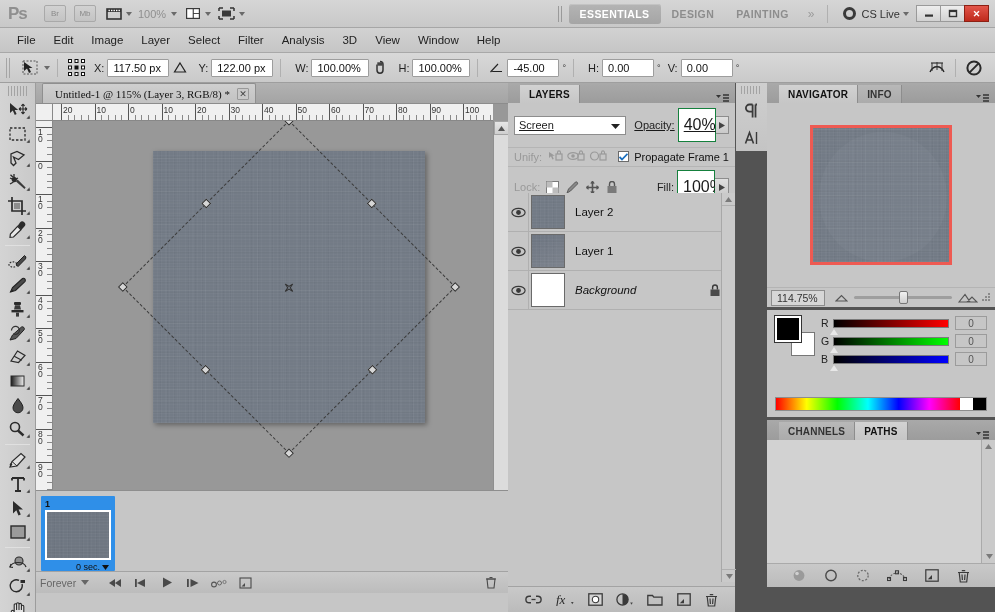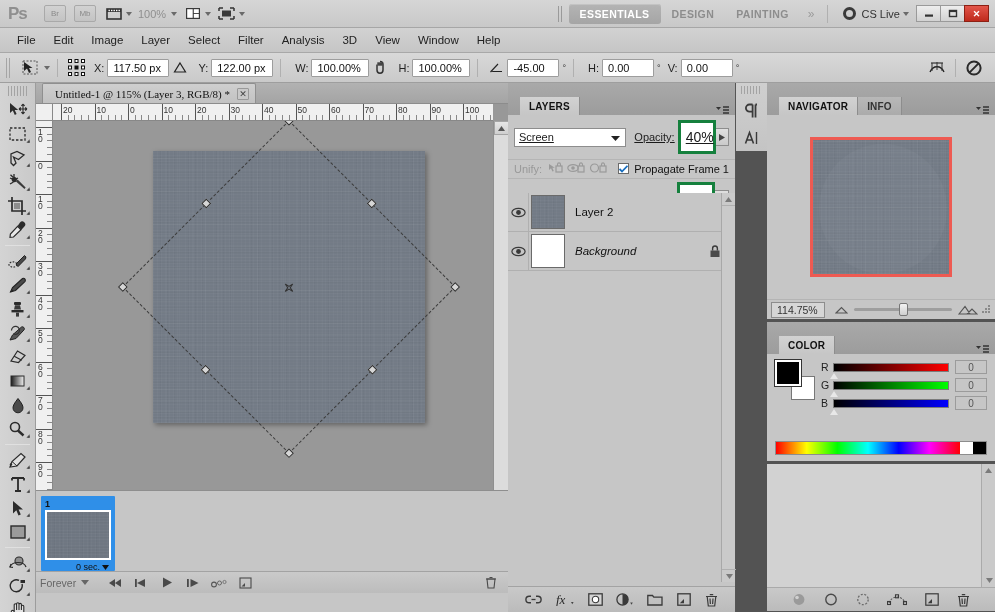--- a/index.html
+++ b/index.html
@@ -157,21 +157,21 @@
 
   .statusbar { position:absolute; left:0; bottom:0; width:472px; height:18px;
      background:linear-gradient(#cfcfcf,#c2c2c2); border-top:1px solid #9b9b9b;
      display:flex; align-items:center; font-size:10.5px; color:#111;}
   .sb-zoom { width:54px; padding-left:6px; }
   .sb-cell { border-left:1px solid #a8a8a8; height:18px; display:flex;align-items:center;padding:0 6px;}
 
   
   .animpanel { position:absolute; left:0; bottom:0; width:472px; height:122px;
      background:#c6c6c6; border-top:1px solid #8e8e8e; }
-  .paneltabbar { height:32px; background:linear-gradient(#a9a9a9,#9c9c9c); display:flex; align-items:flex-end;padding-left:12px;}
+  .paneltabbar { height:20px; background:linear-gradient(#a9a9a9,#9c9c9c); display:flex; align-items:flex-end;padding-left:12px;}
   .ptab { height:18px; padding:0 9px; display:flex;align-items:center; font-size:10px; font-weight:bold;
      color:#333; letter-spacing:.2px; background:linear-gradient(#b8b8b8,#ababab);
      border-right:1px solid #8d8d8d;}
   .ptab.active { background:linear-gradient(#d2d2d2,#c6c6c6); color:#111; }
   .ptab-menu { margin-left:auto; margin-right:5px; display:flex;align-items:center; }
   .frames { height:80px; background:#c6c6c6; padding:5px 0 0 5px; display:flex; }
   .frame { width:74px; background:#2f8fe8; padding:4px 4px 0 4px; border-radius:1px;}
   .frame .fnum { font-size:9px; font-weight:bold; color:#111; line-height:9px; margin-bottom:1px;}
   .fthumb { width:66px;height:50px; background:#6f7782; border:2px solid #fff; position:relative; overflow:hidden;}
   .fdelay { font-size:9px; color:#111; text-align:right; padding:2px 2px 0 0; display:flex;
@@ -182,21 +182,21 @@
   .abtn { width:26px;height:18px; display:flex;align-items:center;justify-content:center;}
 
   
   .layerspanel { position:absolute; left:508px; top:83px; width:228px; height:529px;
      background:#c6c6c6; border-right:1px solid #555; }
   .lp-modes { padding:5px 6px; display:flex; align-items:center;text-decoration:underline; }
   .blendsel { width:118px; height:19px; border:1px solid #8d8d8d; background:#fff;
      font-size:11px; display:flex; align-items:center; padding:0 4px; position:relative;}
   .blendsel .dn { position:absolute; right:5px; top:7px; }
   .lp-lbl { font-size:11px; color:#222; margin-left:8px;}
-  .lp-num { width:38px;height:34px;border:3px solid #15803d;background:#fff;font-size:14px;
+  .lp-num { width:38px;height:34px;border:1px solid #15803d;background:#fff;font-size:16px;
      display:flex;align-items:center;padding-left:5px; margin-left:3px;}
   .lp-spin { width:14px;height:18px;border:1px solid #8d8d8d;border-left:none;
      background:linear-gradient(#e0e0e0,#cacaca); display:flex;align-items:center;justify-content:center;}
   .lp-row2 { padding:2px 6px 3px 6px; display:flex; align-items:center; border-top:1px solid #b5b5b5;}
   .dimlbl { font-size:11px; color:#999; }
   .lp-row3 { padding:3px 6px; display:flex; align-items:center; border-top:1px solid #b5b5b5;
      border-bottom:1px solid #ababab;}
   .layerlist { position:absolute; left:0; right:0; top:110px; bottom:30px; background:#c6c6c6; }
   .layerrow { height:39px; display:flex; align-items:center; border-bottom:1px solid #b0b0b0;}
   .layerrow.sel { background:#2f8fe8; }
@@ -1038,20 +1038,33 @@
               <circle cx="7.5" cy="5.5" r="2.4" fill="#3a3a3a"></circle>
             </svg>
         </div>
         <div class="lthumb">
           <div style="position:absolute;inset:0;background:#737b86;"></div>
           <div class="tex"></div>
         </div>
         <div class="lname">Layer 2</div>
       </div>
 
+      <div class="layerrow">
+        <div class="eyecol">
+          <svg width="15" height="11" viewBox="0 0 15 11">
+              <ellipse cx="7.5" cy="5.5" rx="6.6" ry="4.2" fill="none" stroke="#3a3a3a" stroke-width="1.2"></ellipse>
+              <circle cx="7.5" cy="5.5" r="2.4" fill="#3a3a3a"></circle>
+            </svg>
+        </div>
+        <div class="lthumb">
+          <div style="position:absolute;inset:0;background:linear-gradient(160deg,#6e7682,#7d838d);"></div>
+          <div class="tex"></div>
+        </div>
+        <div class="lname">Layer 1</div>
+      </div>
 
       <div class="layerrow">
         <div class="eyecol">
           <svg width="15" height="11" viewBox="0 0 15 11">
               <ellipse cx="7.5" cy="5.5" rx="6.6" ry="4.2" fill="none" stroke="#3a3a3a" stroke-width="1.2"></ellipse>
               <circle cx="7.5" cy="5.5" r="2.4" fill="#3a3a3a"></circle>
             </svg>
         </div>
         <div class="lthumb">
           <div style="position:absolute;inset:0;background:#fff;"></div>
@@ -1190,31 +1203,20 @@
                 <rect x="0" y="6" width="2" height="2"></rect>
                 <rect x="3" y="6" width="2" height="2"></rect>
                 <rect x="6" y="6" width="2" height="2"></rect>
               </g>
             </svg>
         </span>
       </div>
     </div>
 
     <div class="panel" style="margin-top:3px;">
-      <div class="paneltabbar">
-        <div class="ptab active">COLOR</div>
-        <div class="ptab-menu">
-          <svg width="15" height="10" viewBox="0 0 15 10">
-            <path d="M1 2 L6 2 L3.5 5 Z" fill="#333"></path>
-            <g stroke="#333" stroke-width="1.3">
-                <path d="M8 2 L14 2 M8 5 L14 5 M8 8 L14 8"></path>
-              </g>
-          </svg>
-        </div>
-      </div>
       <div class="colorbody">
         <div class="swatches">
           <div class="sw-bg"></div>
           <div class="sw-fg"></div>
         </div>
         <div class="sliders">
           <div class="srow">
             <span class="slbl">R</span>
             <span class="sbar r">
                 <span class="sknob"></span>
@@ -1245,20 +1247,32 @@
       </div>
       <div class="spectrum">
         <span class="spec-main"></span>
         <span class="spec-w"></span>
         <span class="spec-k"></span>
       </div>
       <div style="height:6px;"></div>
     </div>
 
     <div class="panel" style="margin-top:3px;">
+      <div class="paneltabbar">
+        <div class="ptab">CHANNELS</div>
+        <div class="ptab active">PATHS</div>
+        <div class="ptab-menu">
+          <svg width="15" height="10" viewBox="0 0 15 10">
+            <path d="M1 2 L6 2 L3.5 5 Z" fill="#333"></path>
+            <g stroke="#333" stroke-width="1.3">
+                <path d="M8 2 L14 2 M8 5 L14 5 M8 8 L14 8"></path>
+              </g>
+          </svg>
+        </div>
+      </div>
       <div class="pathsbody">
         <div style="position:absolute;right:0;top:0;bottom:0;width:14px;background:#cacaca;border-left:1px solid #aaa;">
           <div style="height:13px;display:flex;align-items:center;justify-content:center;">
             <svg width="7" height="5" viewBox="0 0 7 5">
                 <path d="M3.5 0 L7 5 L0 5 Z" fill="#7a7a7a"></path>
               </svg>
           </div>
           <div style="position:absolute;bottom:0;width:14px;height:13px;display:flex;align-items:center;justify-content:center;">
             <svg width="7" height="5" viewBox="0 0 7 5">
                 <path d="M3.5 5 L0 0 L7 0 Z" fill="#7a7a7a"></path>

